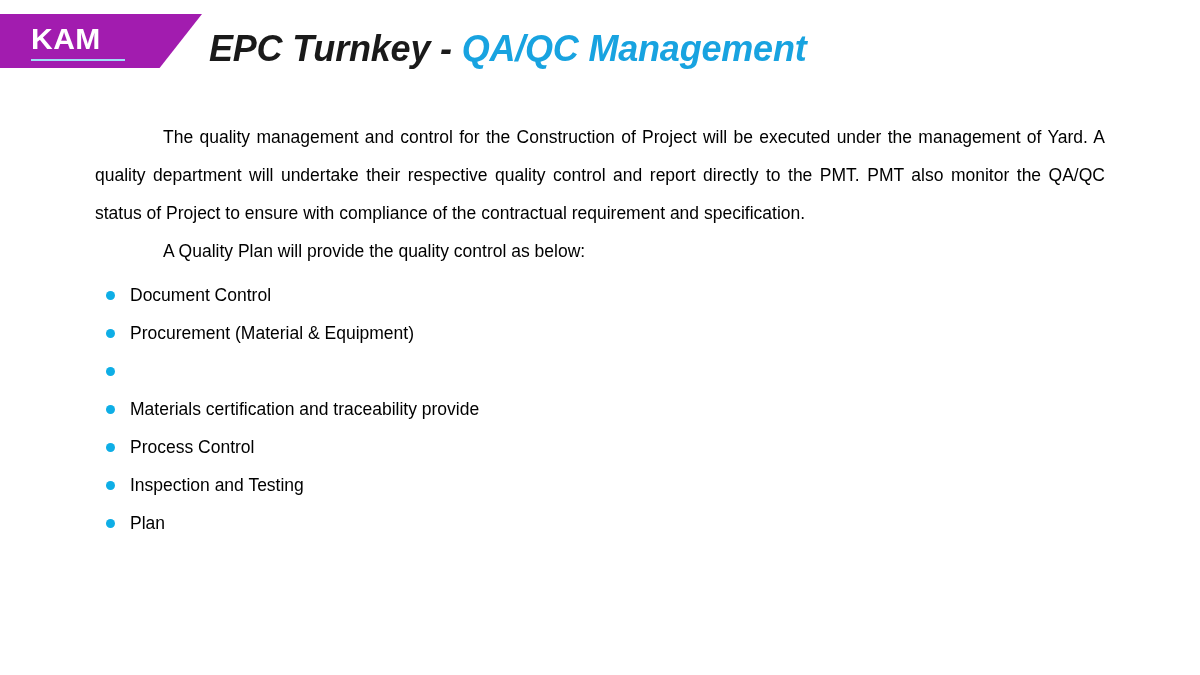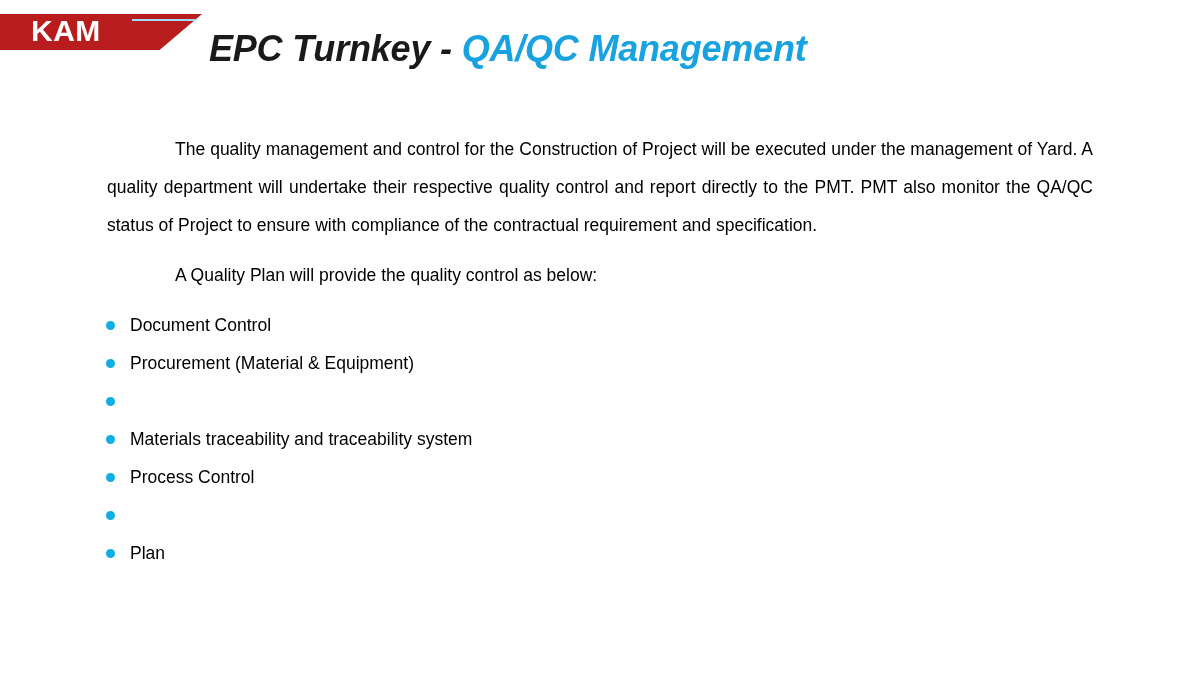--- a/index.html
+++ b/index.html
@@ -22,26 +22,26 @@
     left: 0;
     width: 1200px;
     height: 90px;
   }
 
   .logo-banner {
     position: absolute;
     left: 0;
     top: 14px;
     width: 202px;
-    height: 36px;
-    background: #b91c1c;
+    height: 54px;
+    background: #a21caf;
     -webkit-clip-path: polygon(0 0, 100% 0, 79% 100%, 0 100%);
     clip-path: polygon(0 0, 100% 0, 79% 100%, 0 100%);
     display: flex;
-    flex-direction: row;
+    flex-direction: column;
     align-items: flex-start;
     justify-content: center;
   }
 
   .logo-text {
     color: #ffffff;
     font-family: "Liberation Sans", sans-serif;
     font-weight: bold;
     font-size: 30px;
     letter-spacing: 0.5px;
@@ -78,21 +78,21 @@
     position: absolute;
     top: 118px;
     left: 0;
     width: 1200px;
   }
 
   .para {
     font-size: 17.5px;
     color: #000000;
     line-height: 38px;
-    margin: 12px;
+    margin: 0;
     padding: 0 95px 0 95px;
     text-align: justify;
     text-indent: 68px;
   }
 
   .para.second {
     margin-top: 0px;
     text-align: left;
     text-indent: 68px;
   }
@@ -155,28 +155,29 @@
     </li>
     <li class="bullet-item">
       <span class="bullet-dot"></span>
       <span class="bullet-label">Procurement (Material &amp; Equipment)</span>
     </li>
     <li class="bullet-item">
       <span class="bullet-dot"></span>
     </li>
     <li class="bullet-item">
       <span class="bullet-dot"></span>
-      <span class="bullet-label">Materials traceability and traceability system</span>
+      <span class="bullet-label">Materials certification and traceability provide</span>
     </li>
     <li class="bullet-item">
       <span class="bullet-dot"></span>
       <span class="bullet-label">Process Control</span>
     </li>
     <li class="bullet-item">
       <span class="bullet-dot"></span>
+      <span class="bullet-label">Inspection and Testing</span>
     </li>
     <li class="bullet-item">
       <span class="bullet-dot"></span>
       <span class="bullet-label">Plan</span>
     </li>
   </ul>
 
 </div>
 
 </body></html>

